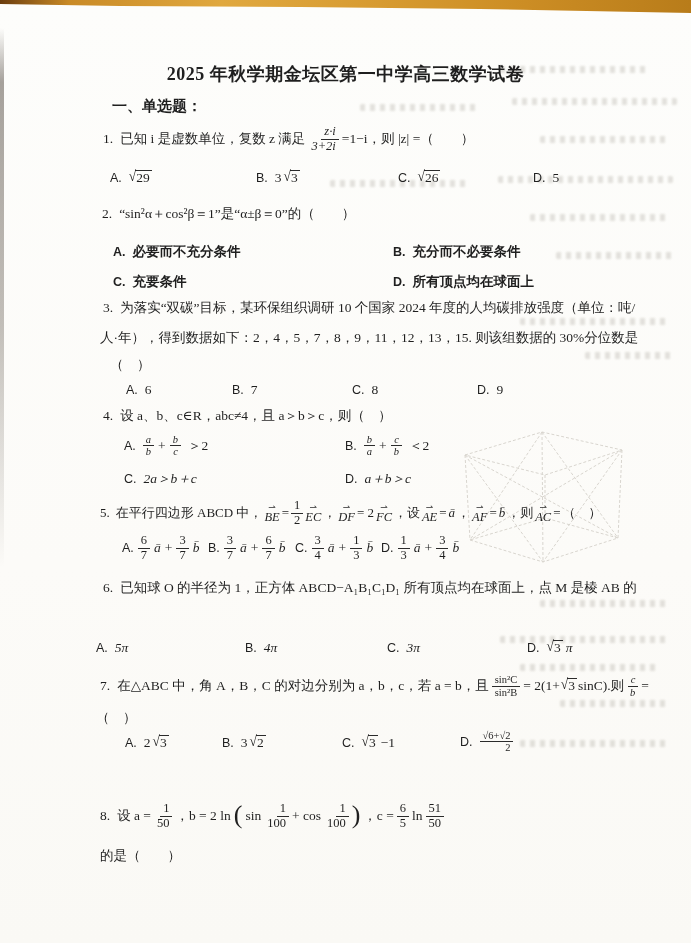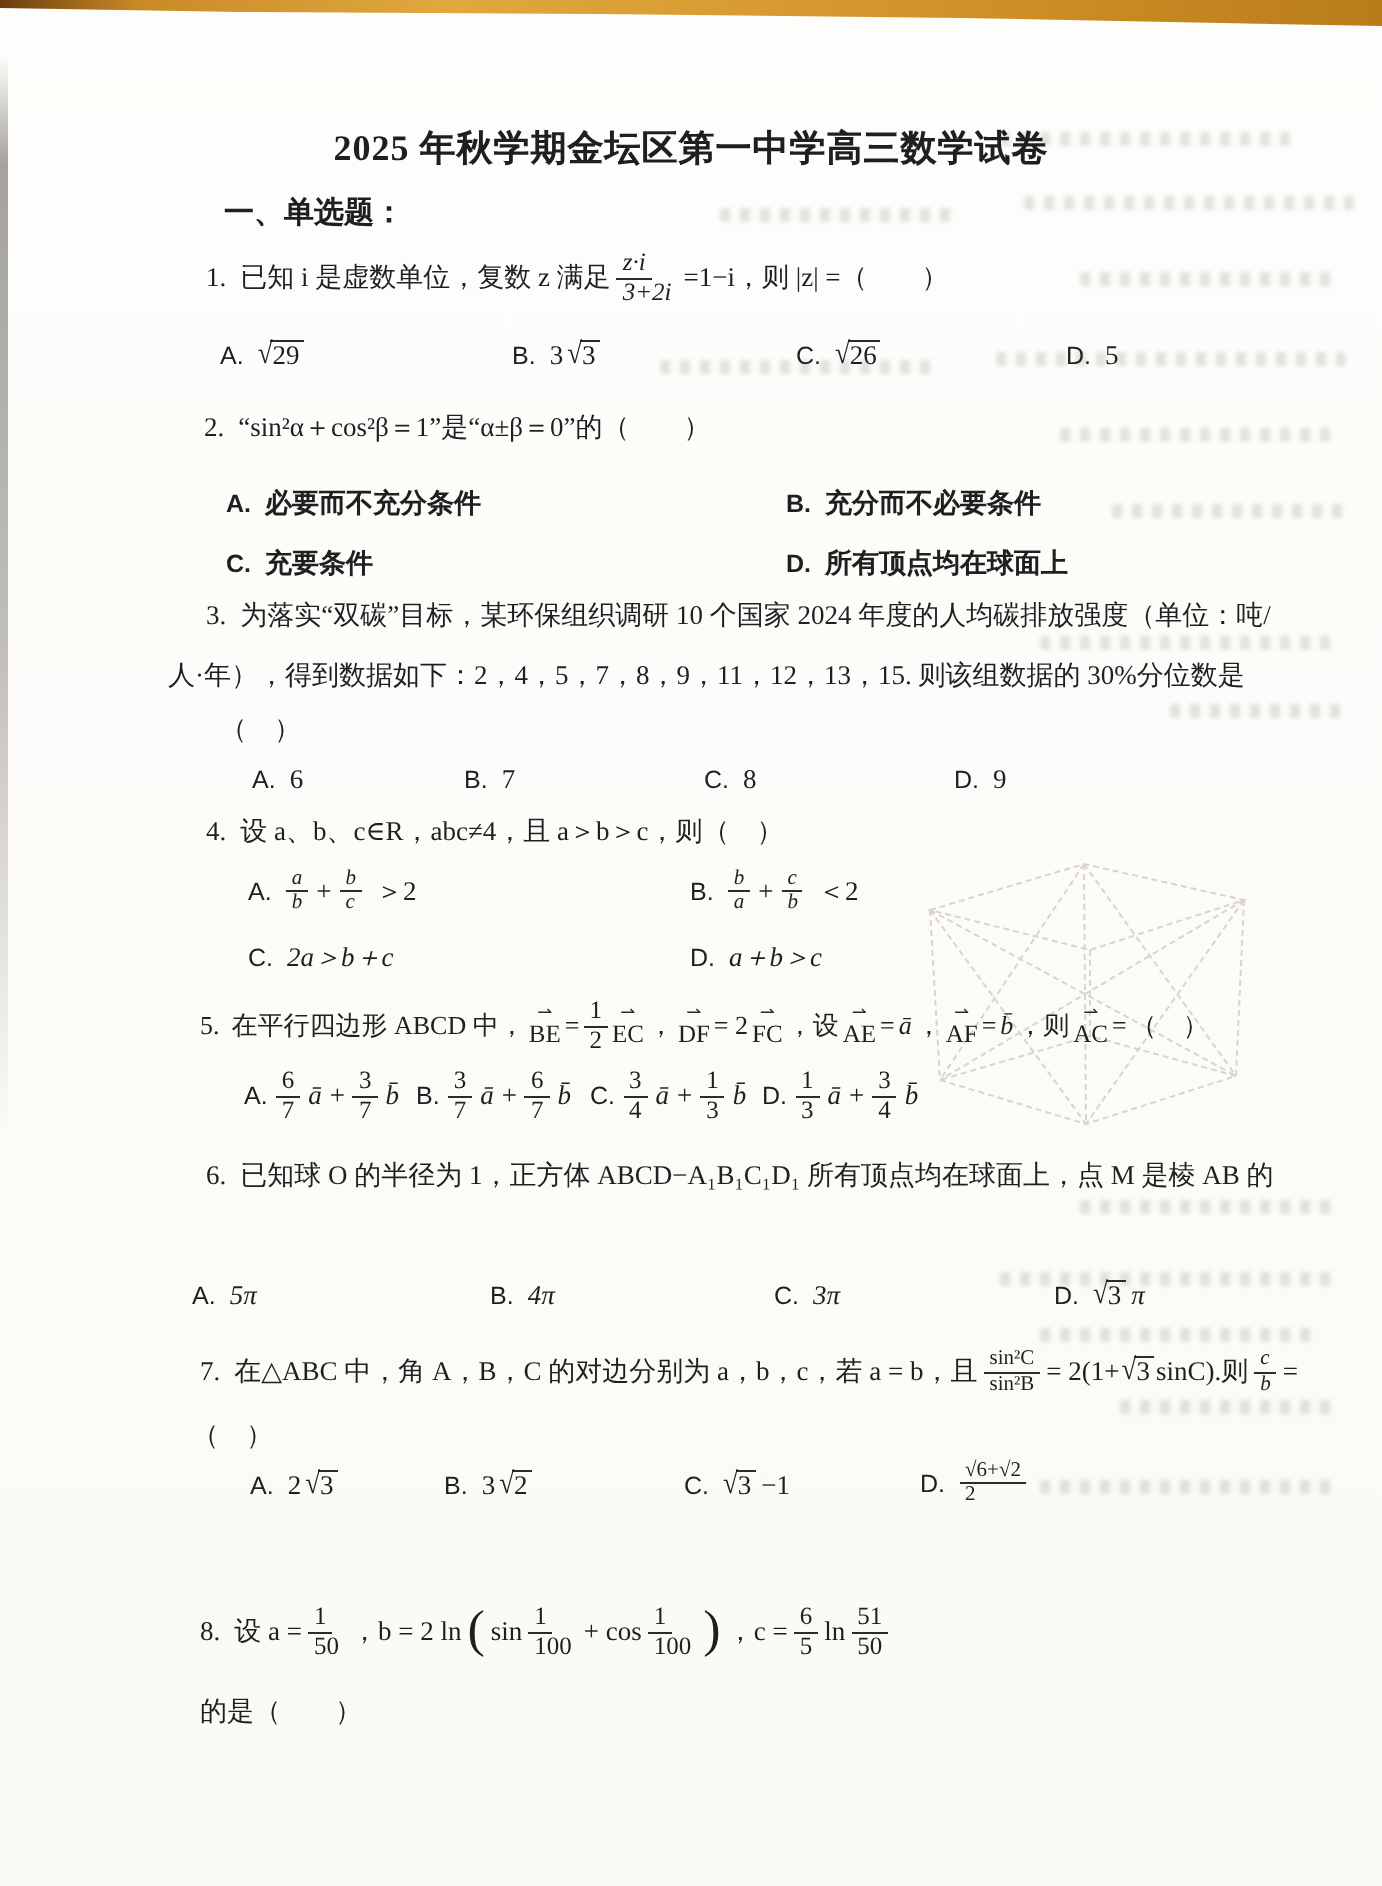--- a/index.html
+++ b/index.html
@@ -36,32 +36,32 @@
   }
   .qno{margin-right:4px;}
   .opt{
     position:absolute;display:inline-flex;align-items:center;gap:7px;
     font-size:13.5px;white-space:nowrap;z-index:3;
   }
   .olabel{font-family:"Liberation Sans","DejaVu Sans",sans-serif;font-size:12.5px;}
   .bold-cn{font-weight:bold;}
   .it{font-style:italic;}
   
-  .frac{display:inline-flex;flex-direction:column;align-items:flex-start;line-height:1.1;font-size:12.5px;vertical-align:middle;}
+  .frac{display:inline-flex;flex-direction:column;align-items:flex-end;line-height:1.1;font-size:12.5px;vertical-align:middle;}
   .frac .fn{border-bottom:1px solid #2b2b2b;padding:0 3px;text-align:center;}
   .frac .fdn{padding:0 3px;text-align:center;}
   .frac.small{font-size:10.5px;line-height:1.05;}
   
   .sqrt{display:inline-flex;align-items:flex-start;line-height:1.1;}
   .sqrt .sg{margin-right:-1px;transform:scaleY(1.12);}
   .sqrt .rad{border-top:1px solid #2b2b2b;padding:0 2px 0 1px;}
   
   .vec{display:inline-flex;flex-direction:column;align-items:center;line-height:1;vertical-align:middle;}
   .vec .va{font-size:9px;height:8px;font-family:"DejaVu Sans",sans-serif;color:#2b2b2b;}
-  .vec .vb{font-size:12.5px;}
+  .vec .vb{font-style:italic;font-size:12.5px;}
   .bigp{font-size:26px;font-weight:400;line-height:0;transform:translateY(-1px);}
   
   .smudge{
     position:absolute;height:7px;z-index:1;border-radius:2px;
     background:repeating-linear-gradient(90deg,rgba(125,118,106,.20) 0 5px,rgba(125,118,106,0) 5px 10px);
     filter:blur(1.1px);
   }
   .sketch{position:absolute;z-index:1;opacity:.75;}
 </style>
 </head>
@@ -161,21 +161,21 @@
   </span>
   <span class="opt bold-cn" style="left:393px;top:273px">
     <span class="olabel">D.</span>
       <span>所有顶点均在球面上</span>
   </span>
 
   <div class="line" style="top:300px;left:103px">
     <span class="qno">3.</span>
     <span>为落实“双碳”目标，某环保组织调研 10 个国家 2024 年度的人均碳排放强度（单位：吨/</span>
   </div>
-  <div class="line" style="top:330px;left:84px">
+  <div class="line" style="top:330px;left:100px">
     <span>人·年），得到数据如下：2，4，5，7，8，9，11，12，13，15. 则该组数据的 30%分位数是</span>
   </div>
   <div class="line" style="top:357px;left:110px">
     <span>（　）</span>
   </div>
   <span class="opt" style="left:126px;top:382px">
     <span class="olabel">A.</span>
       <span>6</span>
   </span>
   <span class="opt" style="left:232px;top:382px">

